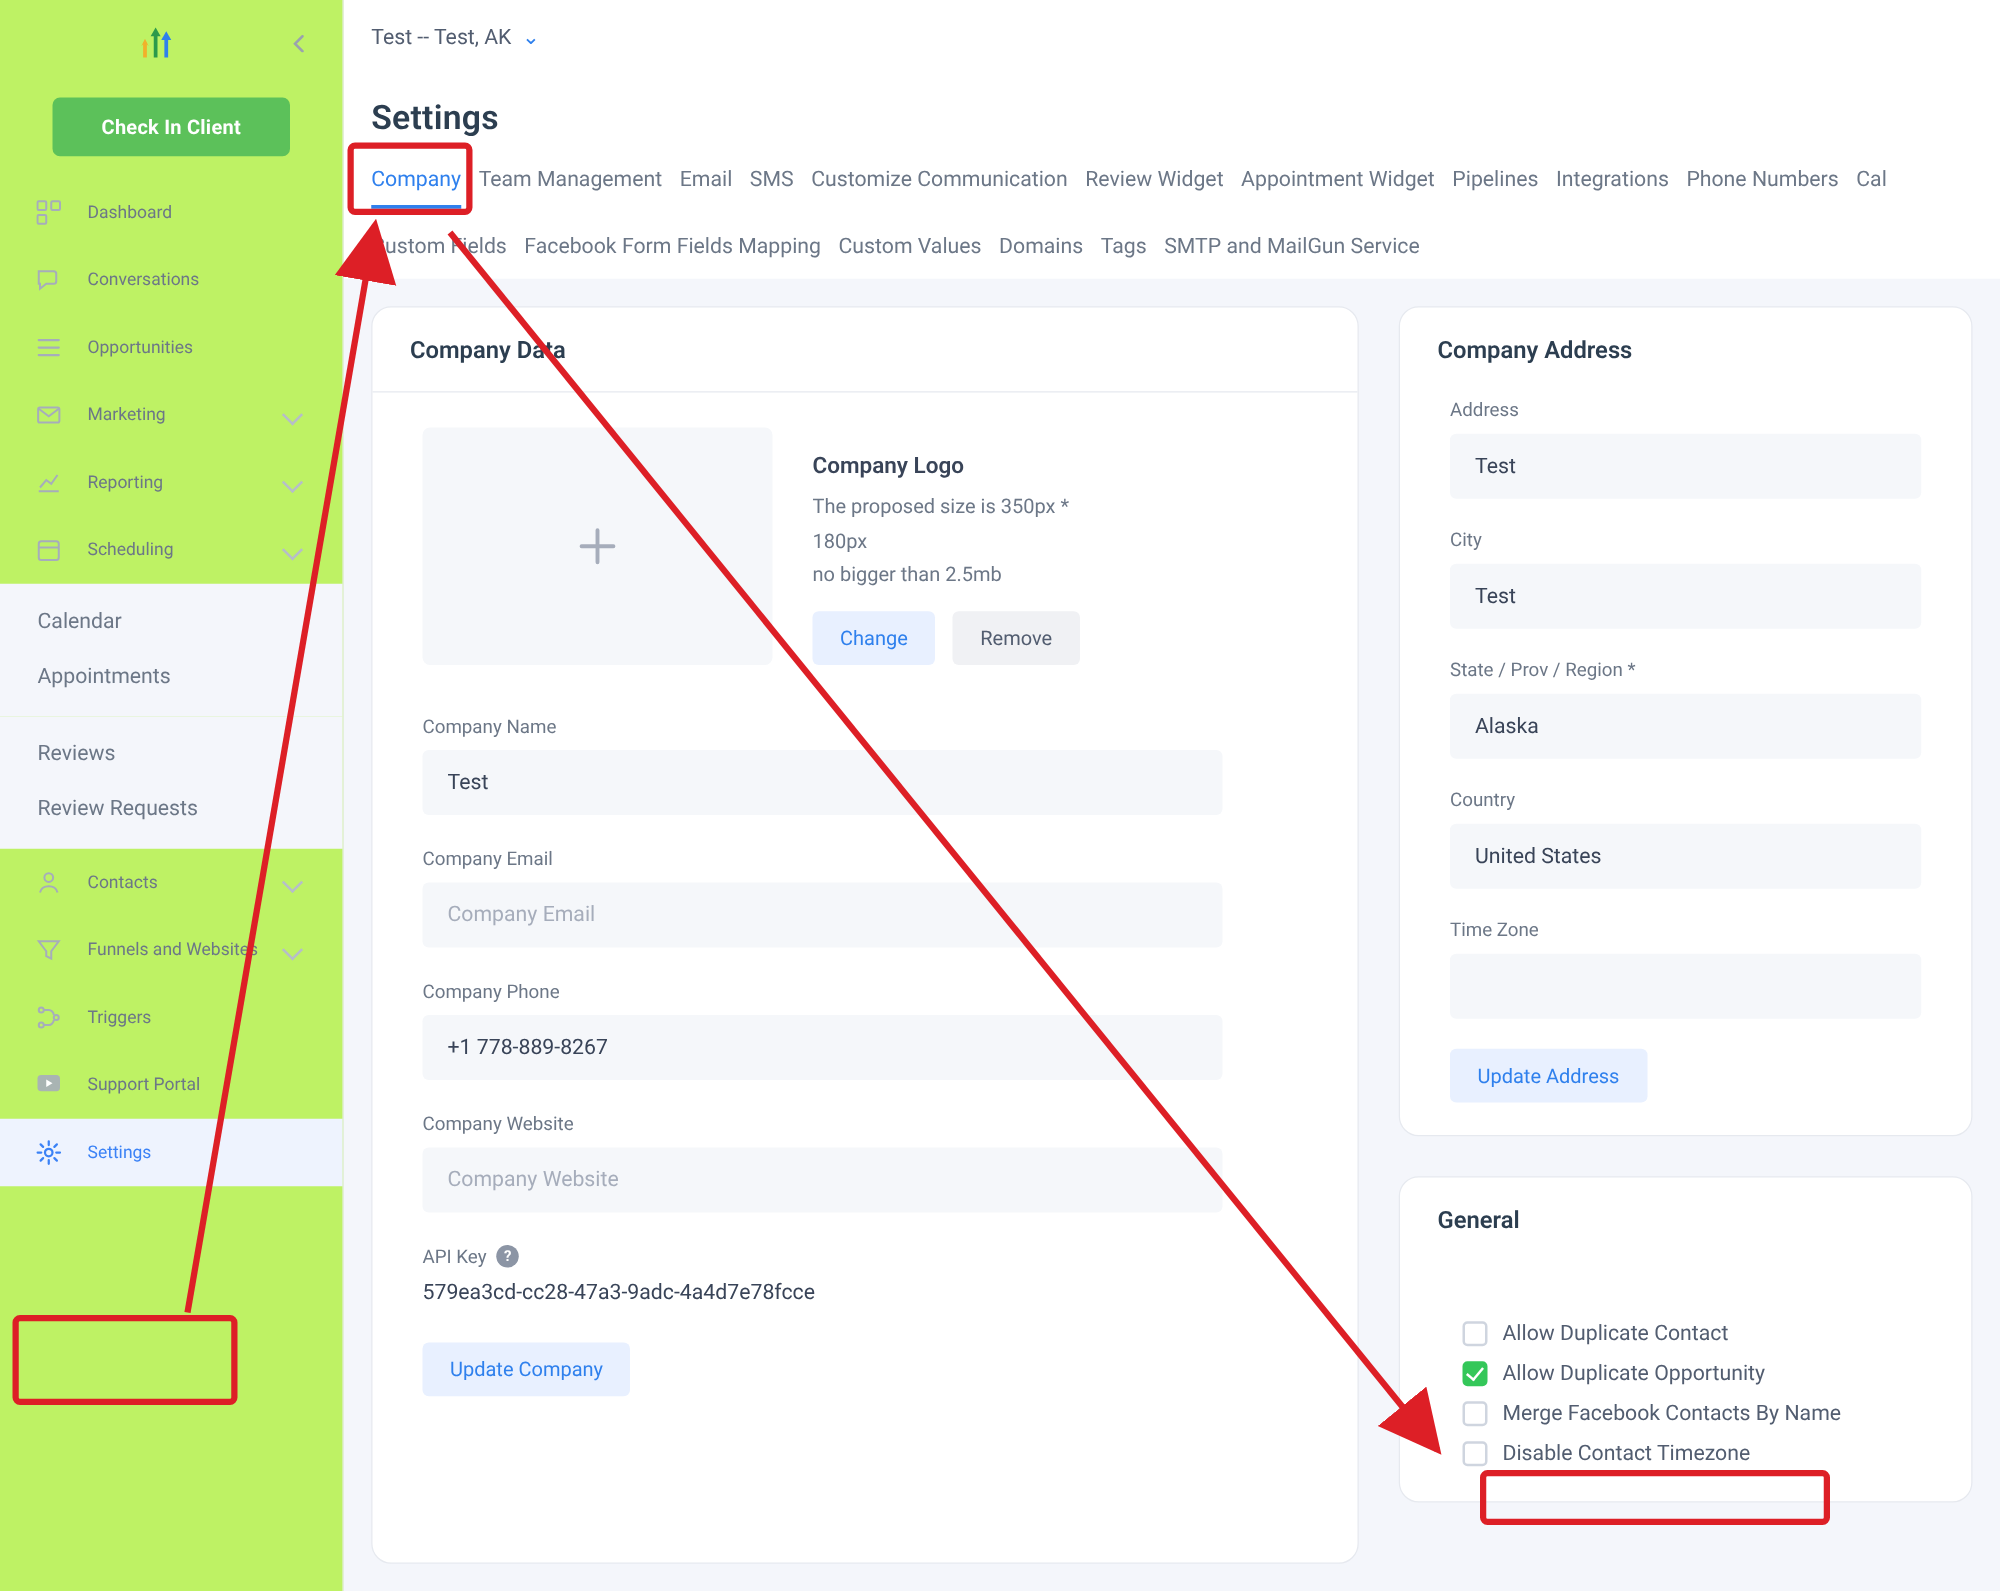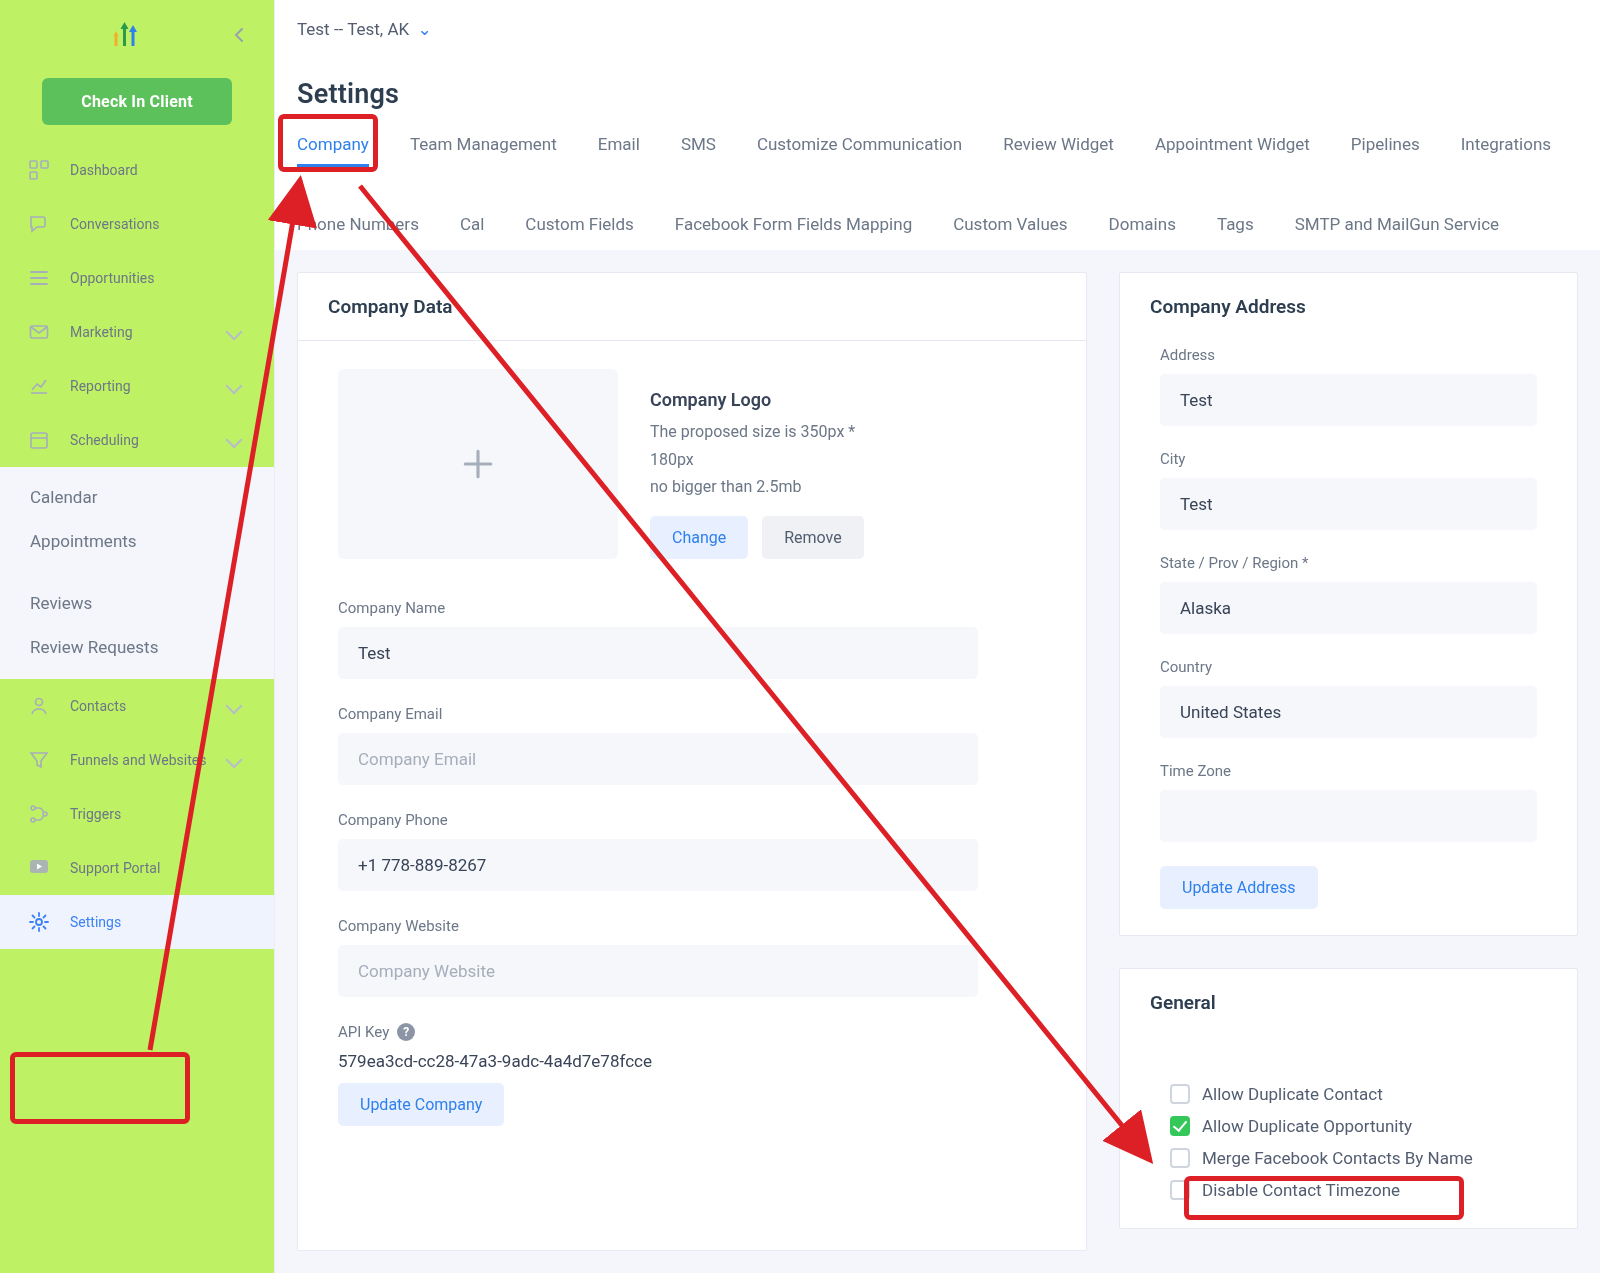--- a/index.html
+++ b/index.html
@@ -38,26 +38,26 @@
   .nav li.active{background:#eef3fe;color:var(--blue)}
   .icon{width:22px;height:22px;flex:0 0 22px;display:inline-flex;align-items:center;justify-content:center;color:#a6adbb}
   .nav li.active .icon{color:var(--blue)}
 
   
   .main{flex:1;display:flex;flex-direction:column;min-width:0}
   .topbar{height:58px;display:flex;align-items:center;padding:0 22px;color:#525d70;font-size:17px;gap:10px}
   .topbar .drop{color:#2f80ed}
   .tabcontainer{padding:0 22px}
   .page-title{font-size:27px;font-weight:600;margin:20px 0 18px;letter-spacing:.2px}
-  .tabs{display:flex;flex-wrap:wrap;gap:41px;border-bottom:0;padding:0 0 10px;color:var(--muted2);font-size:17px}
+  .tabs{display:flex;flex-wrap:wrap;gap:14px;border-bottom:0;padding:0 0 10px;color:var(--muted2);font-size:17px}
   .tabs .tab{padding:6px 0;cursor:pointer;white-space:nowrap}
   .tabs .tab.active{color:var(--tab-blue);border-bottom:3px solid var(--tab-blue);padding-bottom:10px}
 
   .canvas{background:var(--subtle);flex:1;padding:22px 22px;display:flex;gap:32px;overflow:hidden}
-  .card{background:var(--panel);border:1px solid var(--border);border-radius:2px}
+  .card{background:var(--panel);border:1px solid var(--border);border-radius:16px}
   .left-card{flex:0 0 790px}
   .left-card .card-head{padding:22px 30px;border-bottom:1px solid var(--border);font-size:19px;font-weight:600}
   .left-card .card-body{padding:28px 40px}
 
   .logo-row2{display:flex;gap:32px;align-items:flex-end;margin-bottom:40px}
   .logo-drop{width:280px;height:190px;background:var(--input-bg);border-radius:6px;display:flex;align-items:center;justify-content:center;color:#a6adbb;font-size:40px}
   .logo-meta .title{font-size:18px;font-weight:600;margin:6px 0 8px;color:#394458}
   .logo-meta .desc{color:var(--muted2);font-size:16px;line-height:1.7;max-width:220px}
   .logo-btns{display:flex;gap:14px;margin-top:16px}
   .btn{padding:12px 22px;border-radius:5px;font-size:16px;cursor:pointer}
@@ -296,21 +296,21 @@
             <input class="inp" placeholder="Company Email" style="">
           </div>
           <div class="fld">
             <div class="lab">Company Phone</div>
             <input class="inp" value="+1 778-889-8267" style="">
           </div>
           <div class="fld">
             <div class="lab">Company Website</div>
             <input class="inp" placeholder="Company Website" style="">
           </div>
-          <div class="fld" style="margin-bottom:12px">
+          <div class="fld" style="margin-bottom:30px">
             <div class="lab">
               <span>API Key</span>
               <span class="help">?</span>
             </div>
             <div class="api-val">579ea3cd-cc28-47a3-9adc-4a4d7e78fcce</div>
           </div>
           <span class="btn btn-blue-soft" style="display:inline-block">Update Company</span>
         </div>
       </div>
 

